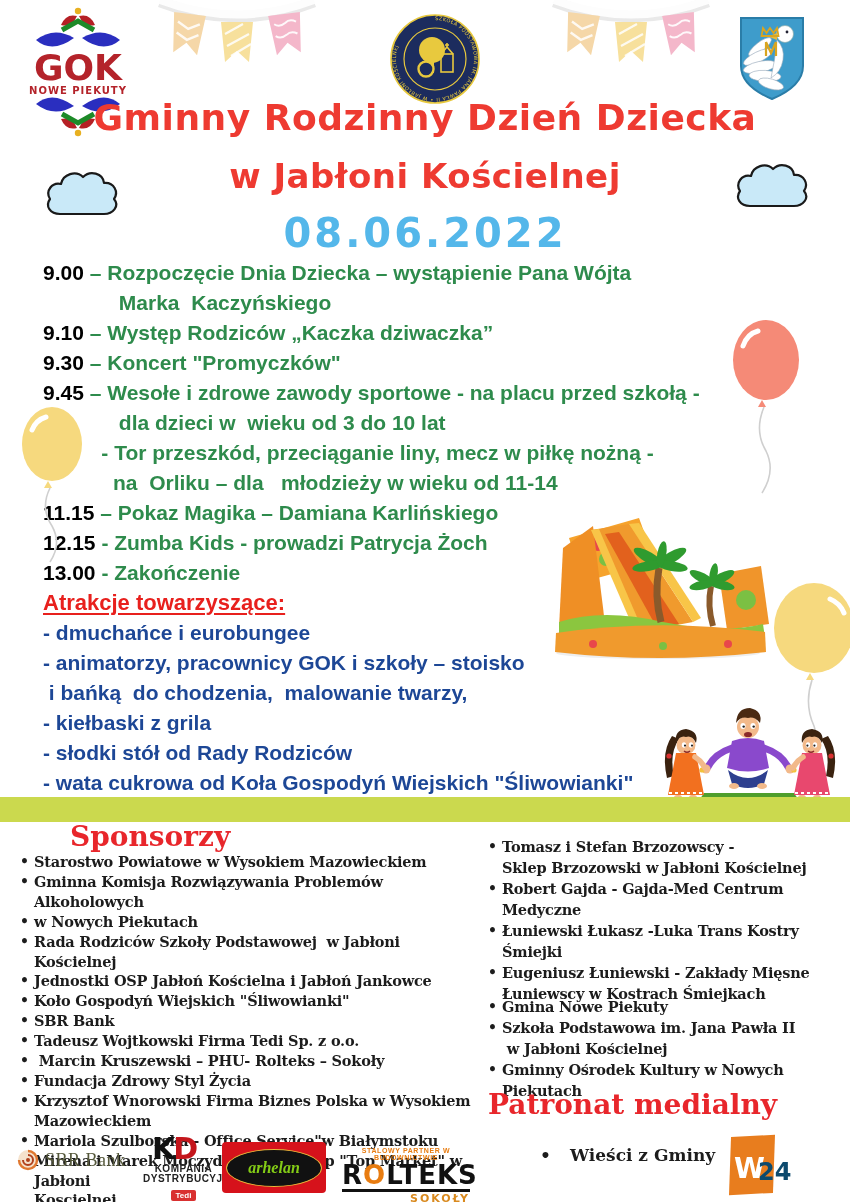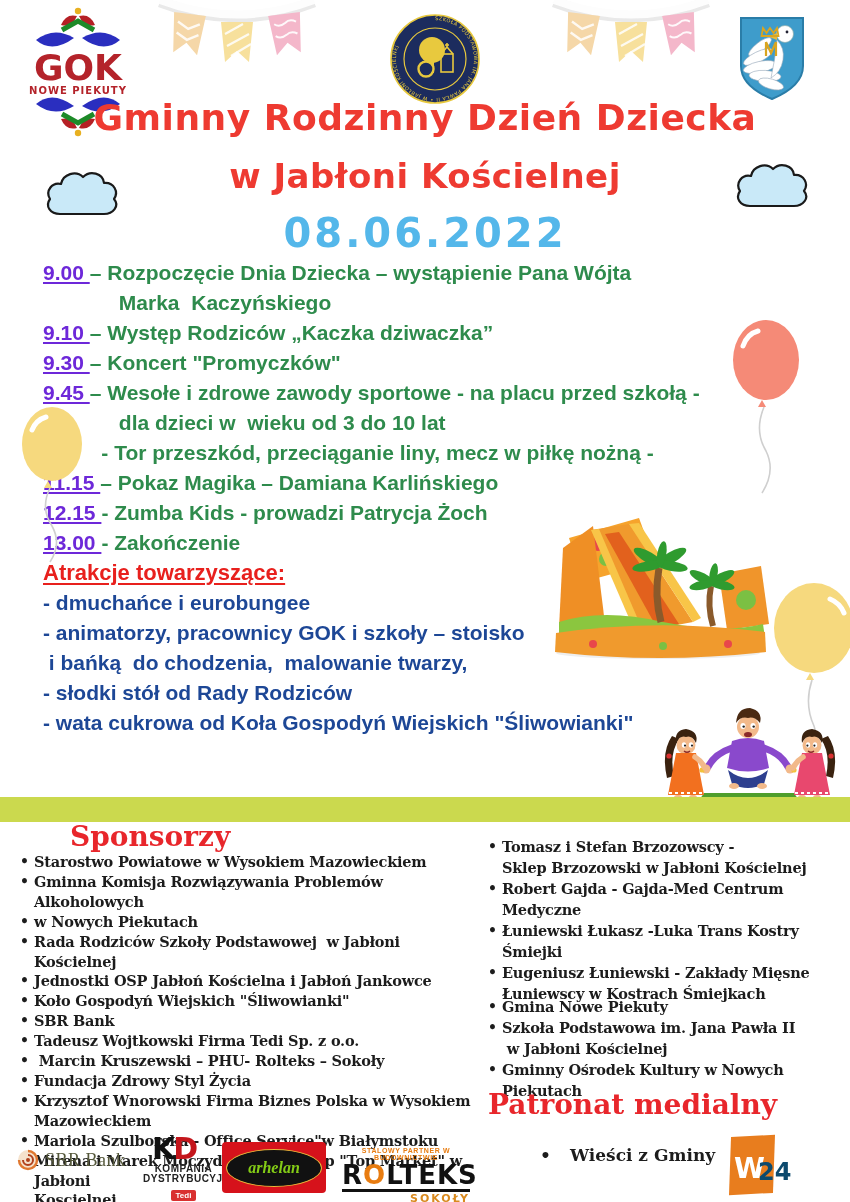--- a/index.html
+++ b/index.html
@@ -16,21 +16,21 @@
               font-family:"DejaVu Sans",sans-serif;letter-spacing:.5px;}
   .t1{top:97px;font-size:36px;}
   .t2{top:156px;font-size:34px;}
   .date{left:0;top:210px;width:850px;text-align:center;color:#54b7ea;font-weight:bold;
         font-family:"DejaVu Sans",sans-serif;font-size:40px;letter-spacing:3px;}
   .cloud{width:80px;height:54px;}
   .cloud.cl{left:42px;top:168px;} .cloud.cr{left:730px;top:160px;width:84px;}
   
   .schedule{left:43px;top:258px;width:720px;}
   .sched-line{white-space:pre;font-size:21px;font-weight:bold;line-height:30px;height:30px;}
-  .sched-line .t{color:#6d28d9;text-decoration:underline;}
+  .sched-line .t{color:#000000;}
   .sched-line .x{color:#2e8b4c;}
   .atr-head{color:#e8201d;font-size:22px;text-decoration:underline;text-underline-offset:3px;}
   .atr-line .x{color:#1d4796;}
   
   .balloon{pointer-events:none;}
   .bal-yl{left:18px;top:404px;width:70px;height:160px;}
   .bal-co{left:728px;top:318px;width:78px;height:180px;}
   .bal-yr{left:768px;top:583px;width:90px;height:190px;}
   .slide{left:543px;top:506px;width:232px;height:154px;}
   .kids{left:646px;top:692px;width:208px;height:124px;}
@@ -200,36 +200,38 @@
         <div class="sched-line"><span class="t">9.10 </span><span class="x">– Występ Rodziców „Kaczka dziwaczka”</span></div>
 
         <div class="sched-line"><span class="t">9.30 </span><span class="x">– Koncert "Promyczków"</span></div>
 
         <div class="sched-line"><span class="t">9.45 </span><span class="x">– Wesołe i zdrowe zawody sportowe - na placu przed szkołą -</span></div>
 
         <div class="sched-line"><span class="t"></span><span class="x">             dla dzieci w  wieku od 3 do 10 lat</span></div>
 
         <div class="sched-line"><span class="t"></span><span class="x">          - Tor przeszkód, przeciąganie liny, mecz w piłkę nożną -</span></div>
 
+        <div class="sched-line"><span class="t"></span><span class="x">            na  Orliku – dla   młodzieży w wieku od 11-14</span></div>
 
         <div class="sched-line"><span class="t">11.15 </span><span class="x">– Pokaz Magika – Damiana Karlińskiego</span></div>
 
         <div class="sched-line"><span class="t">12.15 </span><span class="x">- Zumba Kids - prowadzi Patrycja Żoch</span></div>
 
         <div class="sched-line"><span class="t">13.00 </span><span class="x">- Zakończenie</span></div>
       </div>
     <div class="sched-line atr-head">Atrakcje towarzyszące:</div>
     <div>
 
         <div class="sched-line atr-line"><span class="x">- dmuchańce i eurobungee</span></div>
 
         <div class="sched-line atr-line"><span class="x">- animatorzy, pracownicy GOK i szkoły – stoisko</span></div>
 
         <div class="sched-line atr-line"><span class="x"> i bańką  do chodzenia,  malowanie twarzy,</span></div>
 
+        <div class="sched-line atr-line"><span class="x">- kiełbaski z grila</span></div>
 
         <div class="sched-line atr-line"><span class="x">- słodki stół od Rady Rodziców</span></div>
 
         <div class="sched-line atr-line"><span class="x">- wata cukrowa od Koła Gospodyń Wiejskich "Śliwowianki"</span></div>
       </div>
   </div>
 
   <svg class="abs balloon bal-yl" viewBox="0 0 70 160">
     <ellipse cx="34" cy="40" rx="30" ry="37" fill="#f6d97e"></ellipse>
     <path d="M14,26 q4,-10 14,-13" stroke="#fff" stroke-width="5" fill="none" stroke-linecap="round"></path>

